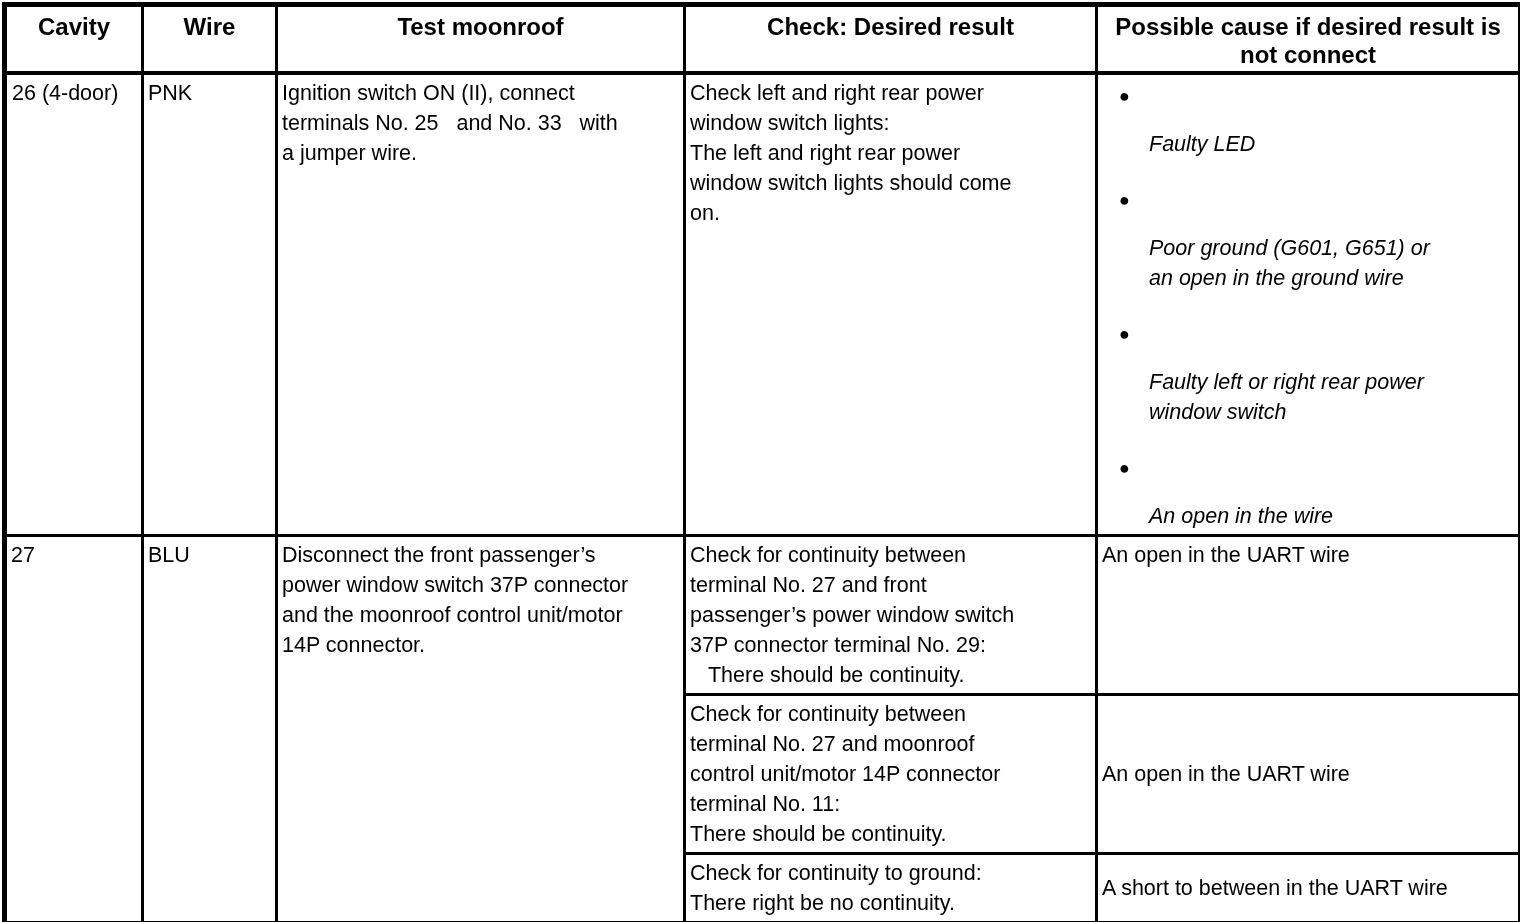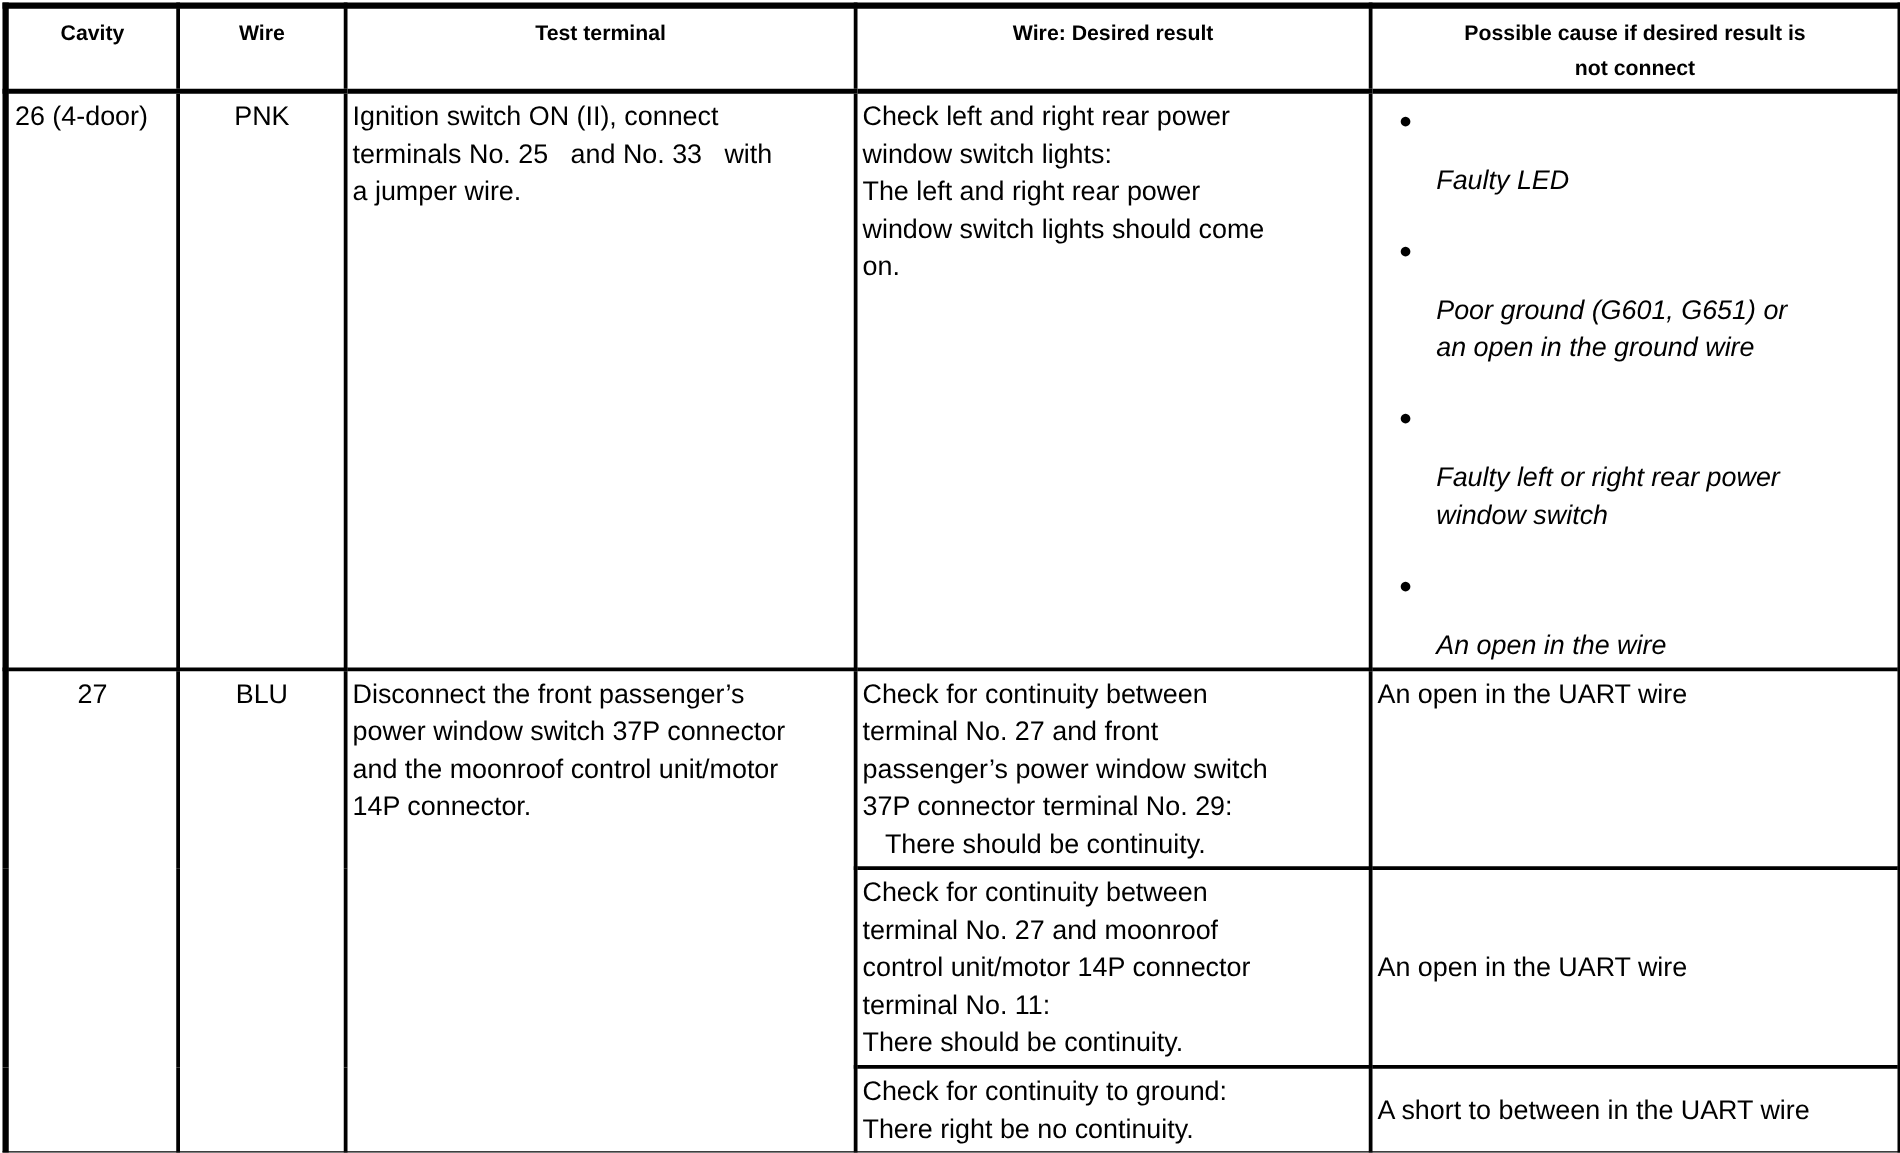--- a/index.html
+++ b/index.html
@@ -12,21 +12,21 @@
   .page { width: 1520px; height: 922px; padding: 2px; background: #ffffff; }
 
   table.spec {
     border-collapse: collapse;
     table-layout: fixed;
     width: 1516px;
     border: 5px solid #000;
   }
   th {
     font-weight: bold;
-    font-size: 17px;
+    font-size: 24px;
     line-height: 28px;
     text-align: center;
     vertical-align: top;
     border: 3px solid #000;
     border-bottom: 4px solid #000;
     padding: 6px 2px 2px 2px;
     height: 62px;
     white-space: pre-wrap;
   }
   td {
@@ -35,21 +35,21 @@
     padding: 3px 4px;
     font-size: 21.5px;
     line-height: 30px;
   }
   tr.row1  { height: 462px; }
   tr.row2a { height: 155px; margin-top: 38px; }
   tr.row2b { height: 150px; }
   tr.row2c { height: 60px;  }
 
   .cell-text { white-space: pre-wrap; }
-  .center { text-align: center; }
+  .center { }
   .vmid { vertical-align: middle; }
   .pad-left { padding-left: 5px; margin-left: 36px; }
 
   td.cause-list-cell { padding-top: 6px; }
   .cause-item { margin-bottom: 26px; }
   .cause-item:last-child { margin-bottom: 0; }
   .bullet {
     display: block;
     margin-left: 17px;
     font-size: 18px;
@@ -72,22 +72,22 @@
       <col style="width:134px">
       <col style="width:408px">
       <col style="width:412px">
       <col style="width:424px">
     </colgroup>
 
     <tbody>
         <tr>
       <th>Cavity</th>
       <th>Wire</th>
-      <th>Test terminal</th>
-      <th>Wire: Desired result</th>
+      <th>Test moonroof</th>
+      <th>Check: Desired result</th>
       <th>Possible cause if desired result is
 not connect</th>
     </tr>
 
     <tr class="row1">
       <td class="pad-left">
         <div class="cell-text">26 (4-door)</div>
       </td>
       <td class="center">
         <div class="cell-text">PNK</div>

